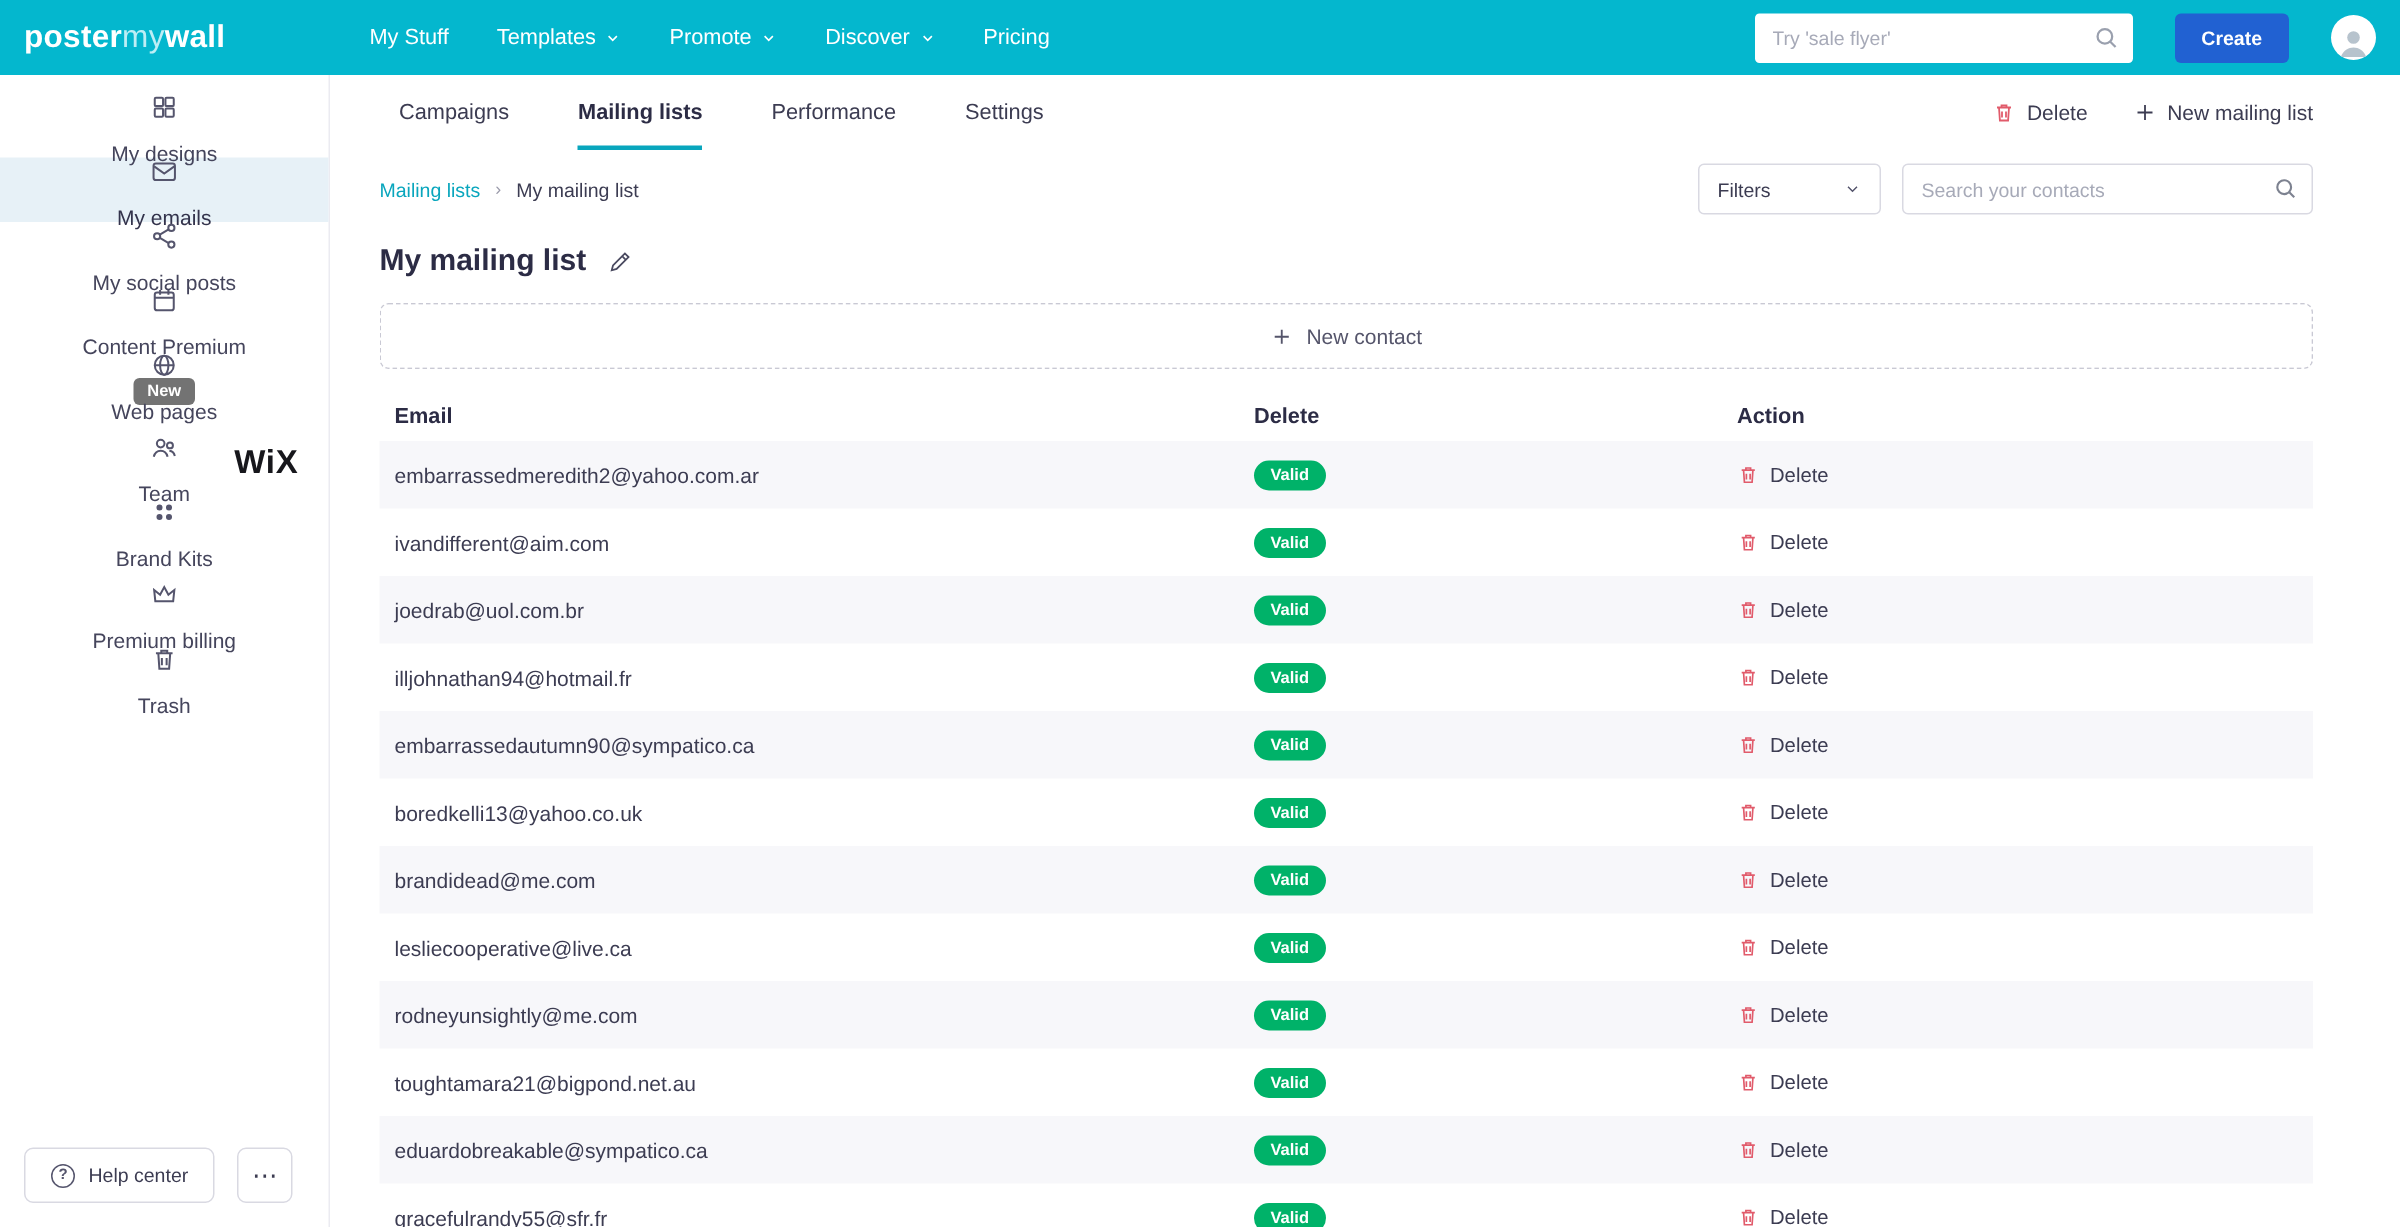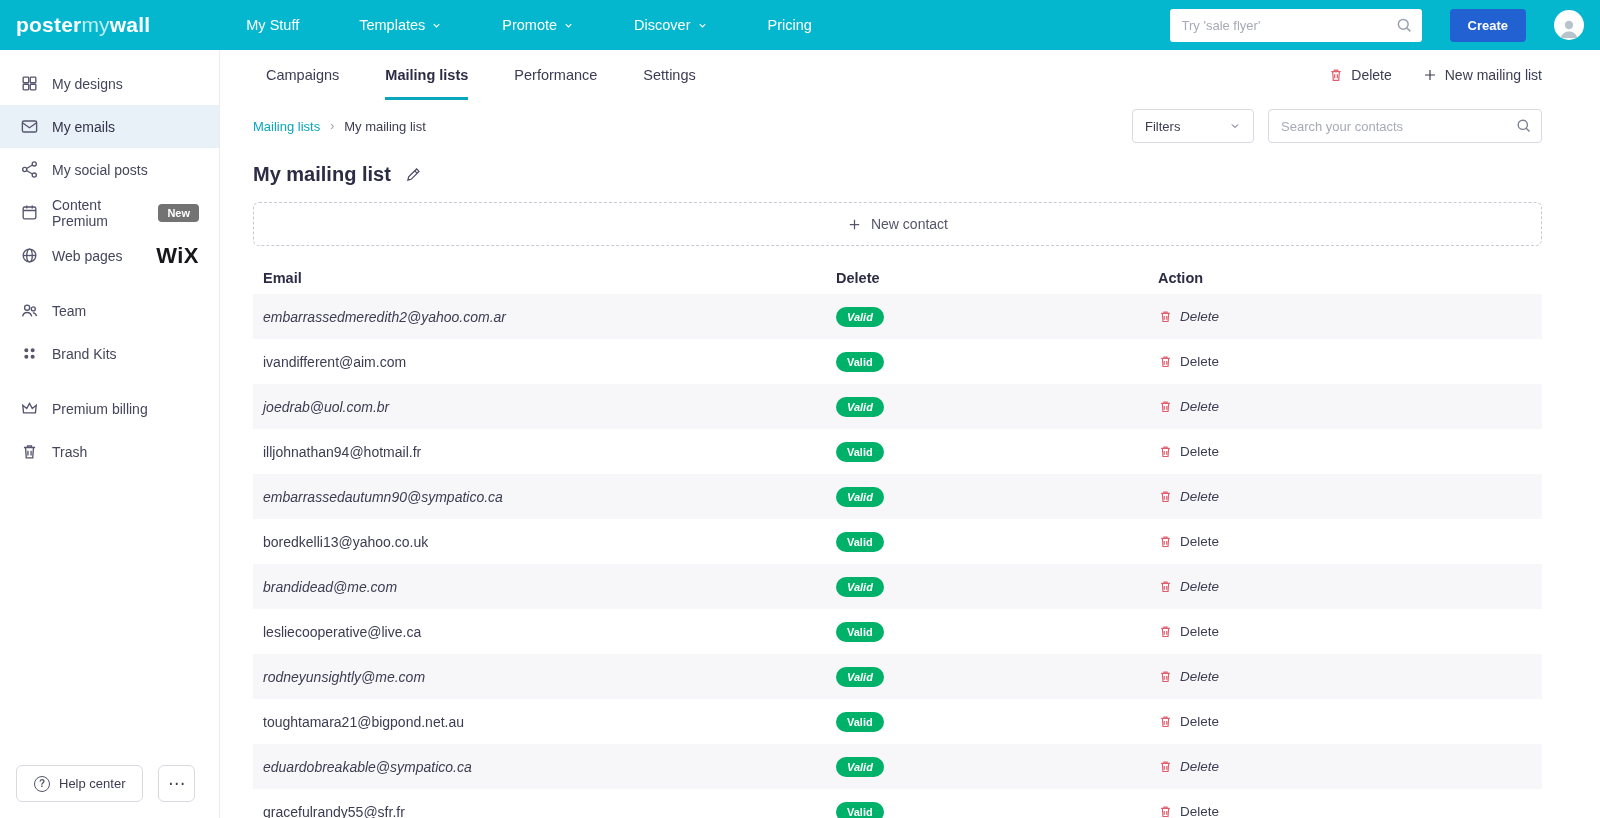--- a/index.html
+++ b/index.html
@@ -4,39 +4,39 @@
 <style>
   * { margin:0; padding:0; box-sizing:border-box; }
   html,body { width:1600px; height:818px; overflow:hidden; background:#fff;
               font-family:"Liberation Sans","DejaVu Sans",sans-serif; color:#3c3c52; }
   .app { width:1600px; height:818px; display:flex; flex-direction:column; }
 
   
   header { height:50px; background:#04b7ce; display:flex; align-items:center; flex:0 0 50px; padding:0 16px; }
   .logo { font-size:21px; font-weight:700; color:#fff; letter-spacing:.2px; cursor:pointer; }
   .logo .mid { color:#bdeef5; font-weight:400; }
-  nav.topnav { display:flex; align-items:center; gap:60px; margin-left:96px; }
+  nav.topnav { display:flex; align-items:center; gap:32px; margin-left:96px; }
   .nav-item { display:flex; align-items:center; gap:6px; color:#fff; font-size:14.5px; cursor:pointer; white-space:nowrap; }
   .nav-item svg { width:11px; height:11px; stroke:#fff; fill:none; stroke-width:2.4; }
   .header-right { margin-left:auto; display:flex; align-items:center; gap:28px; }
   .hsearch { position:relative; width:252px; height:33px; }
   .hsearch input { width:100%; height:100%; border:none; border-radius:3px; padding:0 34px 0 12px;
                    font-size:13px; font-family:inherit; color:#3c3c52; outline:none; }
   .hsearch input::placeholder { color:#a7aab8; }
   .hsearch .mag { position:absolute; right:9px; top:7px; width:18px; height:18px; stroke:#9aa0ae; fill:none; stroke-width:2; }
   .create-btn { height:33px; padding:0 18px; background:#2161d2; color:#fff; border:none; border-radius:4px;
                 font-size:13px; font-weight:700; font-family:inherit; cursor:pointer; }
   .avatar { width:30px; height:30px; border-radius:50%; background:#fff; display:flex; align-items:flex-end; justify-content:center; overflow:hidden; cursor:pointer; }
   .avatar svg { width:24px; height:24px; }
 
   
   .shell { flex:1; display:flex; min-height:0; }
   aside { width:220px; flex:0 0 220px; border-right:1px solid #ebebf1; position:relative; padding-top:12px; }
   .side-item { height:43px; display:flex; align-items:center; gap:13px; padding:0 20px; font-size:14px;
-               color:#45455c; cursor:pointer; }
+               color:#45455c; cursor:pointer;flex-direction:column; }
   .side-item svg { width:19px; height:19px; stroke:#55556d; fill:none; stroke-width:1.7; flex:0 0 19px; }
   .side-item.active { background:#e7f1f7; color:#33334c; }
   .side-item.gap-top { margin-top:12px; }
   .badge-new { background:#737373; color:#fff; font-size:11px; font-weight:700; padding:3px 9px; border-radius:4px; }
   .wix { margin-left:auto; font-weight:700; font-size:22px; color:#17171c; letter-spacing:.5px; }
   .side-bottom { position:absolute; left:16px; bottom:16px; display:flex; gap:15px; }
   .help-btn { height:37px; display:flex; align-items:center; gap:9px; padding:0 17px; border:1px solid #d9d9e2;
               border-radius:6px; background:#fff; font-size:13px; color:#3c3c52; font-family:inherit; cursor:pointer; }
   .qmark { width:16px; height:16px; border:1.4px solid #55556d; border-radius:50%; display:flex; align-items:center;
            justify-content:center; font-size:10px; color:#55556d; font-weight:700; }
@@ -76,21 +76,21 @@
 
   .new-contact { margin-top:16px; width:100%; height:44px; border:1.5px dashed #c9c9d4; border-radius:6px; background:#fff;
                  display:flex; align-items:center; justify-content:center; gap:9px; font-size:14px; color:#55556b;
                  font-family:inherit; cursor:pointer; }
   .new-contact svg { width:15px; height:15px; stroke:#55556b; fill:none; stroke-width:2; }
 
   .grid-row { display:grid; grid-template-columns:573px 322px 1fr; align-items:center; }
   .grid-row > div { padding-left:10px; }
   .thead { margin-top:16px; height:32px; font-size:14.5px; font-weight:700; color:#2c2c45; }
   .trow { height:45px; font-size:14px; color:#3c3c52; }
-  .trow.alt { background:#f7f7fa;font-style:italic; }
+  .trow.alt { background:#f7f7fa; }
   .pill { display:inline-block; background:#00b269; color:#fff; font-size:11px; font-weight:700;
           padding:4px 11px; border-radius:11px; }
   .del { display:flex; align-items:center; gap:7px; font-size:13.5px; color:#3c3c52; cursor:pointer; }
   .del svg { width:15px; height:15px; stroke:#e15b6b; fill:none; stroke-width:1.8; }
 </style>
 </head>
 <body>
 
 <div class="app">
 

